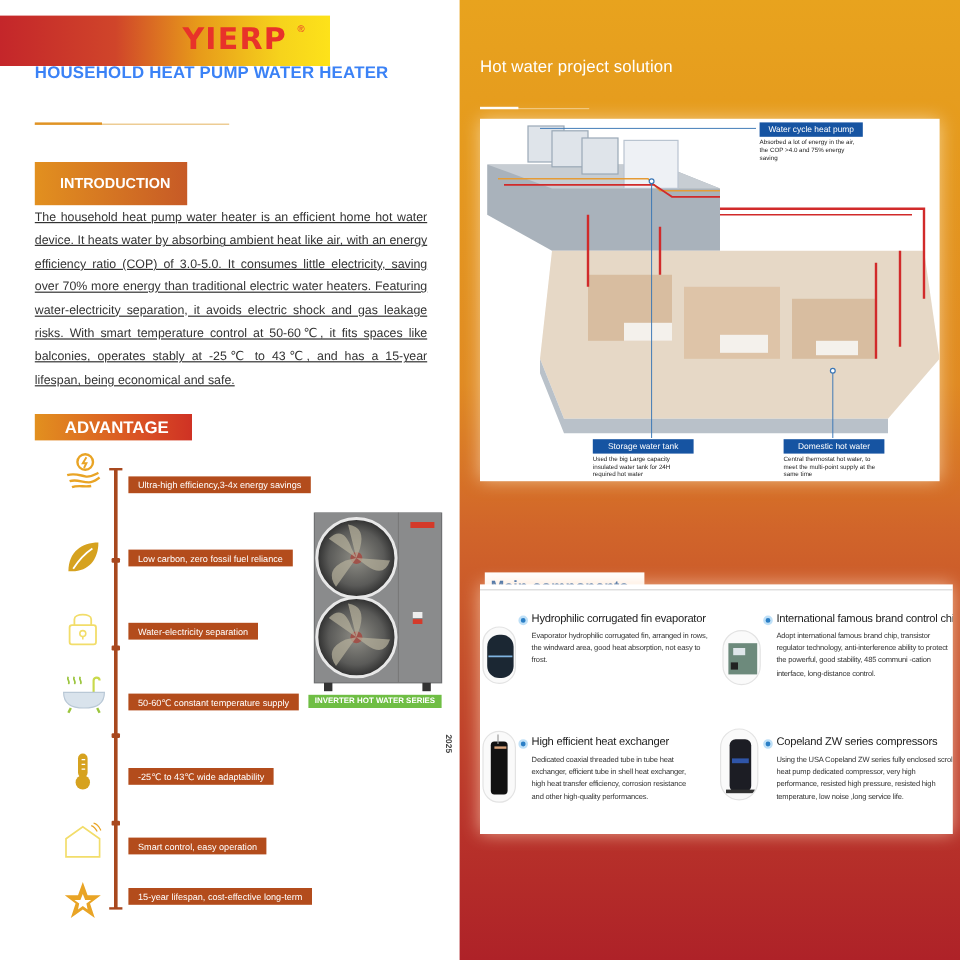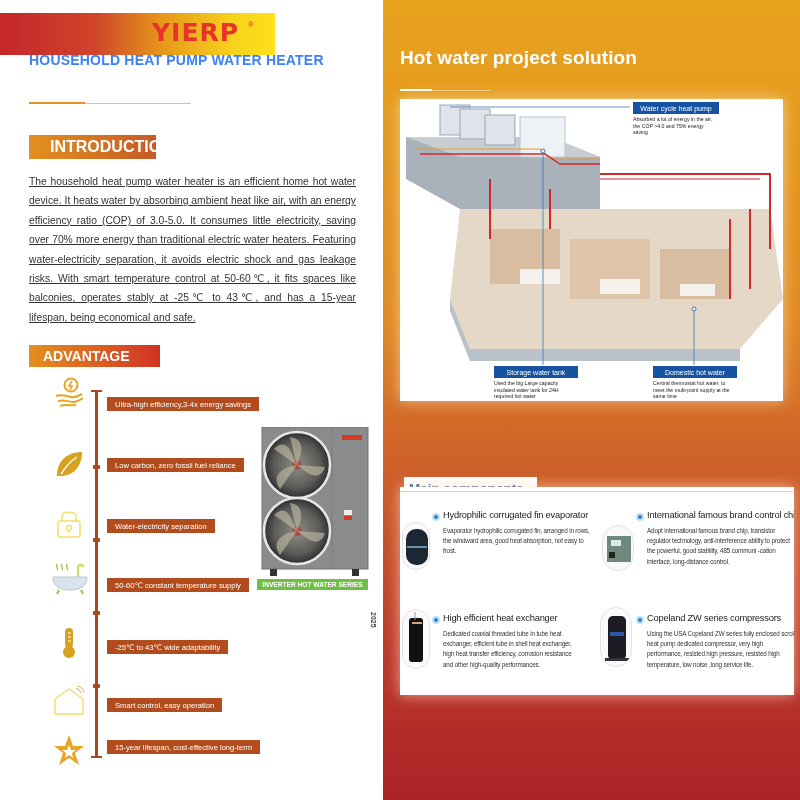--- a/index.html
+++ b/index.html
@@ -10,42 +10,42 @@
   .left { position: absolute; left: 0; top: 0; width: 383px; height: 800px; background: #fff; }
   .brand-bar { position: absolute; left: 0; top: 13px; width: 275px; height: 42px;
     background: linear-gradient(90deg, #c4262a 0%, #d0452a 35%, #e79a1a 60%, #f6d31c 85%, #fde21a 100%); }
   .brand-logo { position: absolute; left: 152px; top: 18px; font-family: "DejaVu Sans", sans-serif; font-weight: bold;
     font-size: 25px; color: #e8322a; letter-spacing: 1px; }
   .brand-reg { position: absolute; left: 248px; top: 20px; font-size: 8px; color: #e8322a; }
   .product-title { position: absolute; left: 29px; top: 52px; font-size: 14px; font-weight: bold; color: #3b82f6; letter-spacing: 0.2px; }
   .title-rule { position: absolute; left: 29px; top: 103px; width: 162px; height: 1px; background: #e9c07b; }
   .title-rule-accent { position: absolute; left: 29px; top: 102px; width: 56px; height: 2px; background: #e09325; }
 
-  .section-tag { position: absolute; height: 24px; color: #fff; font-weight: bold; font-size: 16px; display: flex; align-items: center; }
+  .section-tag { position: absolute; height: 36px; color: #fff; font-weight: bold; font-size: 12px; display: flex; align-items: center; }
   .tag-intro { left: 29px; top: 135px; width: 127px; background: linear-gradient(90deg, #e2901f 0%, #c75a26 100%); padding-left: 21px; }
-  .tag-adv { left: 29px; top: 345px; width: 131px; height: 22px; background: linear-gradient(90deg, #e2901f 0%, #d94e24 70%, #cf3224 100%); padding-left: 14px; font-size: 14px; }
+  .tag-adv { left: 29px; top: 345px; width: 131px; height: 22px; background: linear-gradient(90deg, #e2901f 0%, #d94e24 70%, #cf3224 100%); padding-left: 25px; font-size: 14px; }
 
   .intro-text { position: absolute; left: 29px; top: 172px; width: 327px; font-size: 10.3px; line-height: 19.4px; color: #333; text-align: justify; text-decoration: underline; }
 
   .timeline-line { position: absolute; left: 95px; top: 390px; width: 3px; height: 367px; background: #a8481e; }
   .timeline-cap { position: absolute; left: 91px; width: 11px; height: 2px; background: #a8481e; }
   .timeline-dot { position: absolute; left: 93px; width: 7px; height: 4px; background: #a8481e; border-radius: 1px; }
 
   .adv-item { position: absolute; left: 107px; height: 14px; background: #b34c1c; color: #fff; font-size: 7.6px;
     display: flex; align-items: center; padding: 0 8px; white-space: nowrap; text-align: center; }
   .adv-icon { position: absolute; left: 52px; width: 34px; height: 34px; }
 
   .product-box { position: absolute; left: 260px; top: 427px; width: 110px; height: 150px; }
   .product-series { position: absolute; left: 257px; top: 579px; width: 111px; height: 11px; background: #6fbe44; color: #fff;
     font-size: 6.6px; font-weight: bold; display: flex; align-items: center; justify-content: center; }
 
   
   .right { position: absolute; left: 383px; top: 0; width: 417px; height: 800px;
     background: linear-gradient(180deg, #e8a31e 0%, #e59a1e 15%, #e08a22 40%, #d1652a 55%, #c7532a 66%, #b9342a 85%, #ae2228 100%); }
-  .sol-title { position: absolute; left: 17px; top: 47px; color: #fff; font-size: 19px; font-weight: bold; letter-spacing: 0.1px; }
+  .sol-title { position: absolute; left: 17px; top: 47px; color: #fff; font-size: 14px; font-weight: normal; letter-spacing: 0.1px; }
   .sol-rule { position: absolute; left: 17px; top: 90px; width: 91px; height: 1px; background: #f1c67a; }
   .sol-rule-accent { position: absolute; left: 17px; top: 89px; width: 32px; height: 2px; background: #fff; }
 
   .diagram-card { position: absolute; left: 17px; top: 99px; width: 383px; height: 302px; background: #ffffff;
     box-shadow: 0 0 14px rgba(255,240,210,0.6); overflow: hidden; }
   .callout-label { position: absolute; height: 12px; background: #1654a2; color: #fff; font-size: 7px; display: flex; align-items: center;
     justify-content: center; }
   .callout-desc { position: absolute; font-size: 5.2px; line-height: 6.6px; color: #222; }
 
   .comp-title-box { position: absolute; left: 21px; top: 432px; width: 133px; height: 22px; background: #fff;

